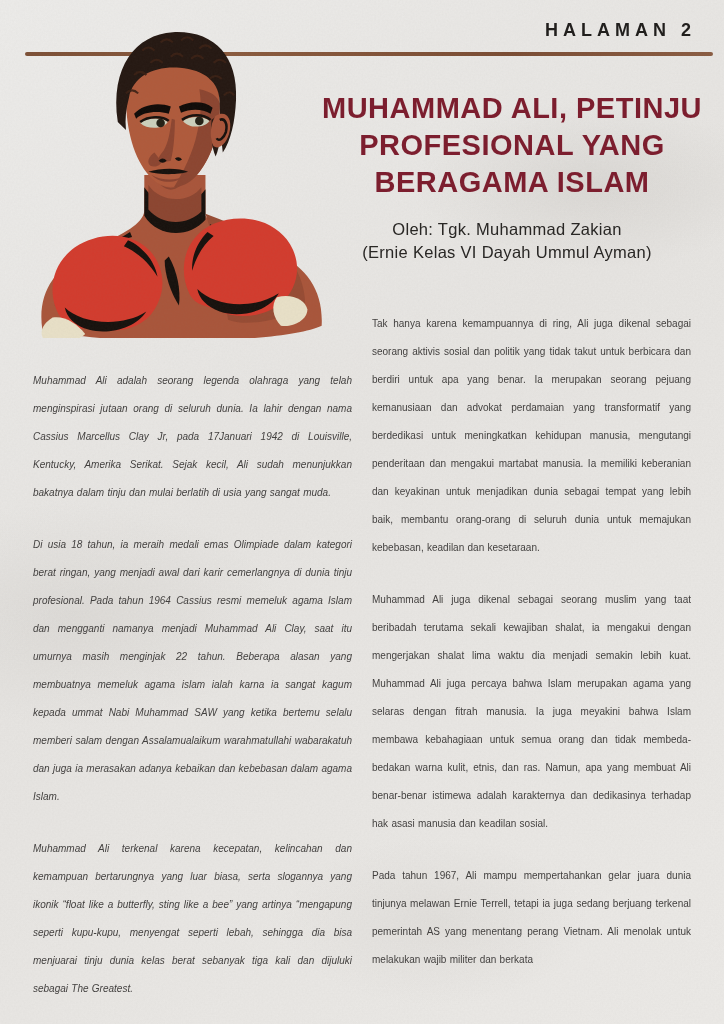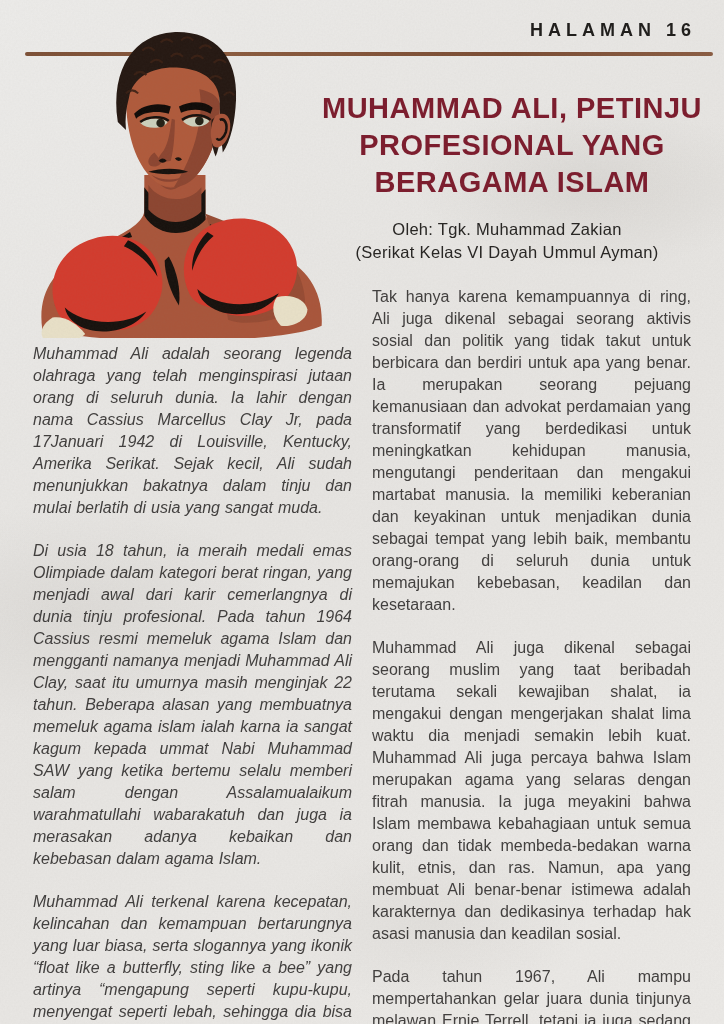--- a/index.html
+++ b/index.html
@@ -83,43 +83,44 @@
 
   .col {
     position: absolute;
     width: 319px;
     z-index: 3;
   }
   .col-left  { left: 33px;  top: 343px; font-style: italic; }
   .col-right { left: 372px; top: 286px; }
 
   .col p {
-    font-size: 16px;
-    line-height: 22px;
+    font-size: 10px;
+    line-height: 28px;
     color: #403e3d;
     text-align: justify;
     margin-bottom: 21px;
     word-spacing: 0.5px;
+    margin-top: 24px;
   }
   .col p:last-child { margin-bottom: 0; }
 </style>
 </head>
 <body>
 
 <div class="page">
 
   <svg class="grain" width="724" height="1024">
     <filter id="grainF">
       <feTurbulence type="fractalNoise" baseFrequency="0.55" numOctaves="2" stitchTiles="stitch"></feTurbulence>
       <feColorMatrix type="matrix" values="0 0 0 0 0.25  0 0 0 0 0.24  0 0 0 0 0.22  0 0 0 0.5 0"></feColorMatrix>
     </filter>
     <rect width="724" height="1024" filter="url(#grainF)" opacity="0.12"></rect>
   </svg>
 
-  <div class="page-label">HALAMAN 16</div>
+  <div class="page-label">HALAMAN 2</div>
 
   <div class="top-rule"></div>
 
   <svg class="portrait" viewBox="0 0 300 310">
 
     <path d="M14,302 C8,262 30,238 64,222 C96,207 112,198 114,186 L114,150 L174,150 L174,190
              C182,202 206,211 236,223 C270,237 290,260 288,298
              C250,316 80,318 14,302 Z" fill="#a9553a"></path>
 
     <path d="M174,188 C205,200 232,210 250,226 C264,239 272,258 272,280 C240,296 210,298 196,292 L190,240 Z" fill="#974b33"></path>
@@ -200,21 +201,21 @@
   </svg>
 
   <div class="title-block">
     <div class="title-line">MUHAMMAD ALI, PETINJU</div>
     <div class="title-line">PROFESIONAL YANG</div>
     <div class="title-line">BERAGAMA ISLAM</div>
   </div>
 
   <div class="byline">
     <div class="byline-line">Oleh: Tgk. Muhammad Zakian</div>
-    <div class="byline-line">(Serikat Kelas VI Dayah Ummul Ayman)</div>
+    <div class="byline-line">(Ernie Kelas VI Dayah Ummul Ayman)</div>
   </div>
 
   <div class="col col-left">
     <p>Muhammad Ali adalah seorang legenda olahraga yang telah menginspirasi jutaan orang di seluruh dunia. Ia lahir dengan nama Cassius Marcellus Clay Jr, pada 17Januari 1942 di Louisville, Kentucky, Amerika Serikat. Sejak kecil, Ali sudah menunjukkan bakatnya dalam tinju dan mulai berlatih di usia yang sangat muda.</p>
     <p>Di usia 18 tahun, ia meraih medali emas Olimpiade dalam kategori berat ringan, yang menjadi awal dari karir cemerlangnya di dunia tinju profesional. Pada tahun 1964 Cassius resmi memeluk agama Islam dan mengganti namanya menjadi Muhammad Ali Clay, saat itu umurnya masih menginjak 22 tahun. Beberapa alasan yang membuatnya memeluk agama islam ialah karna ia sangat kagum kepada ummat Nabi Muhammad SAW yang ketika bertemu selalu memberi salam dengan Assalamualaikum warahmatullahi wabarakatuh dan juga ia merasakan adanya kebaikan dan kebebasan dalam agama Islam.</p>
     <p>Muhammad Ali terkenal karena kecepatan, kelincahan dan kemampuan bertarungnya yang luar biasa, serta slogannya yang ikonik “float like a butterfly, sting like a bee” yang artinya “mengapung seperti kupu-kupu, menyengat seperti lebah, sehingga dia bisa menjuarai tinju dunia kelas berat sebanyak tiga kali dan dijuluki sebagai The Greatest.</p>
   </div>
 
   <div class="col col-right">
     <p>Tak hanya karena kemampuannya di ring, Ali juga dikenal sebagai seorang aktivis sosial dan politik yang tidak takut untuk berbicara dan berdiri untuk apa yang benar. Ia merupakan seorang pejuang kemanusiaan dan advokat perdamaian yang transformatif yang berdedikasi untuk meningkatkan kehidupan manusia, mengutangi penderitaan dan mengakui martabat manusia. Ia memiliki keberanian dan keyakinan untuk menjadikan dunia sebagai tempat yang lebih baik, membantu orang-orang di seluruh dunia untuk memajukan kebebasan, keadilan dan kesetaraan.</p>

